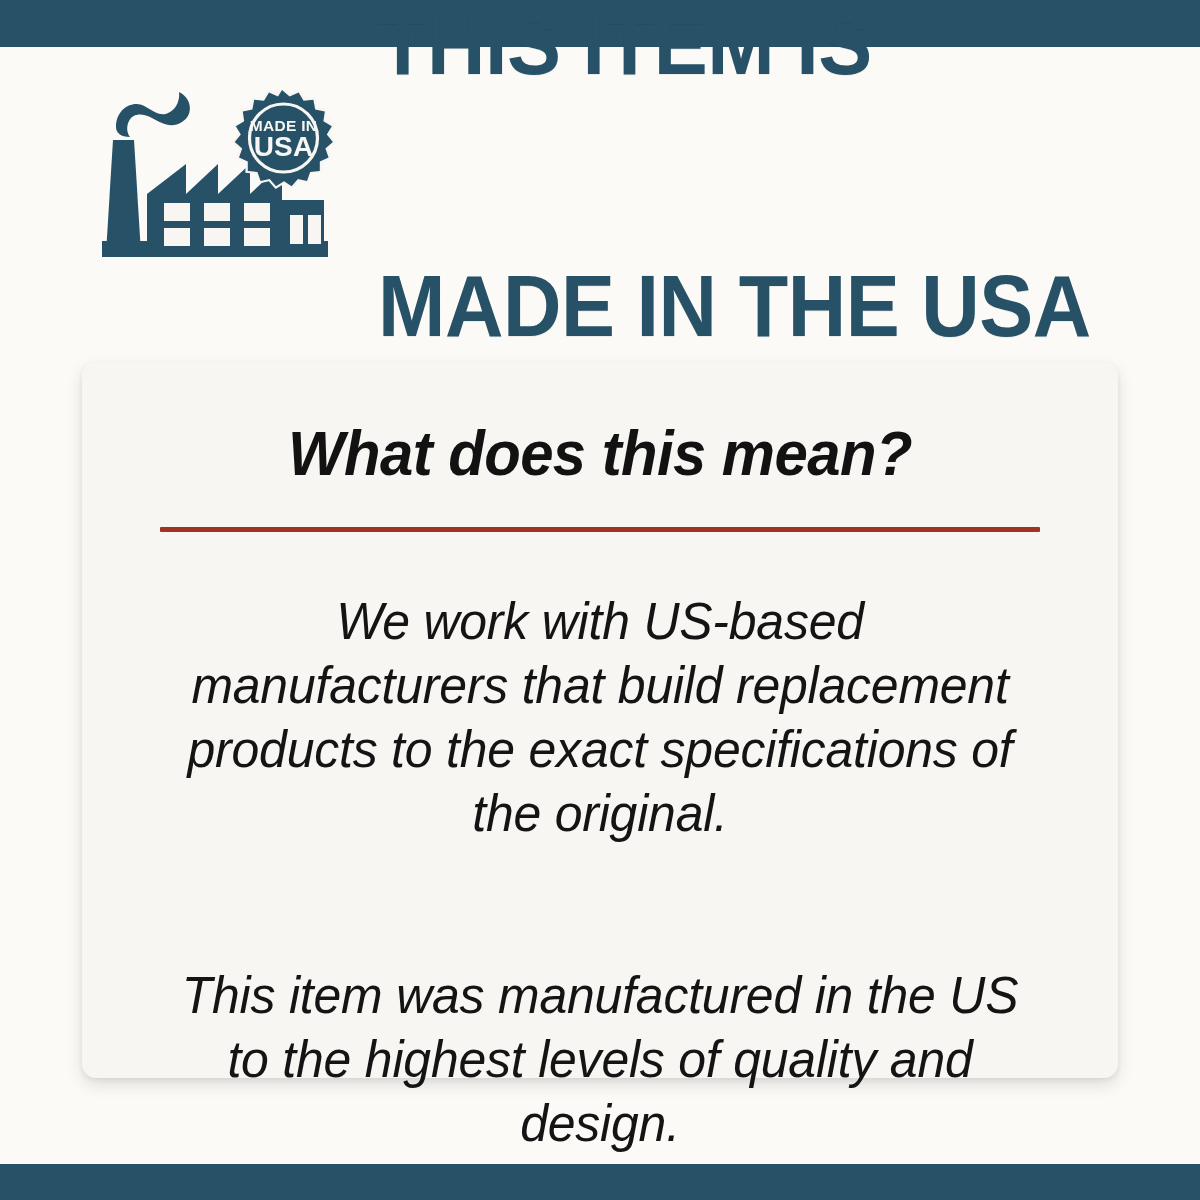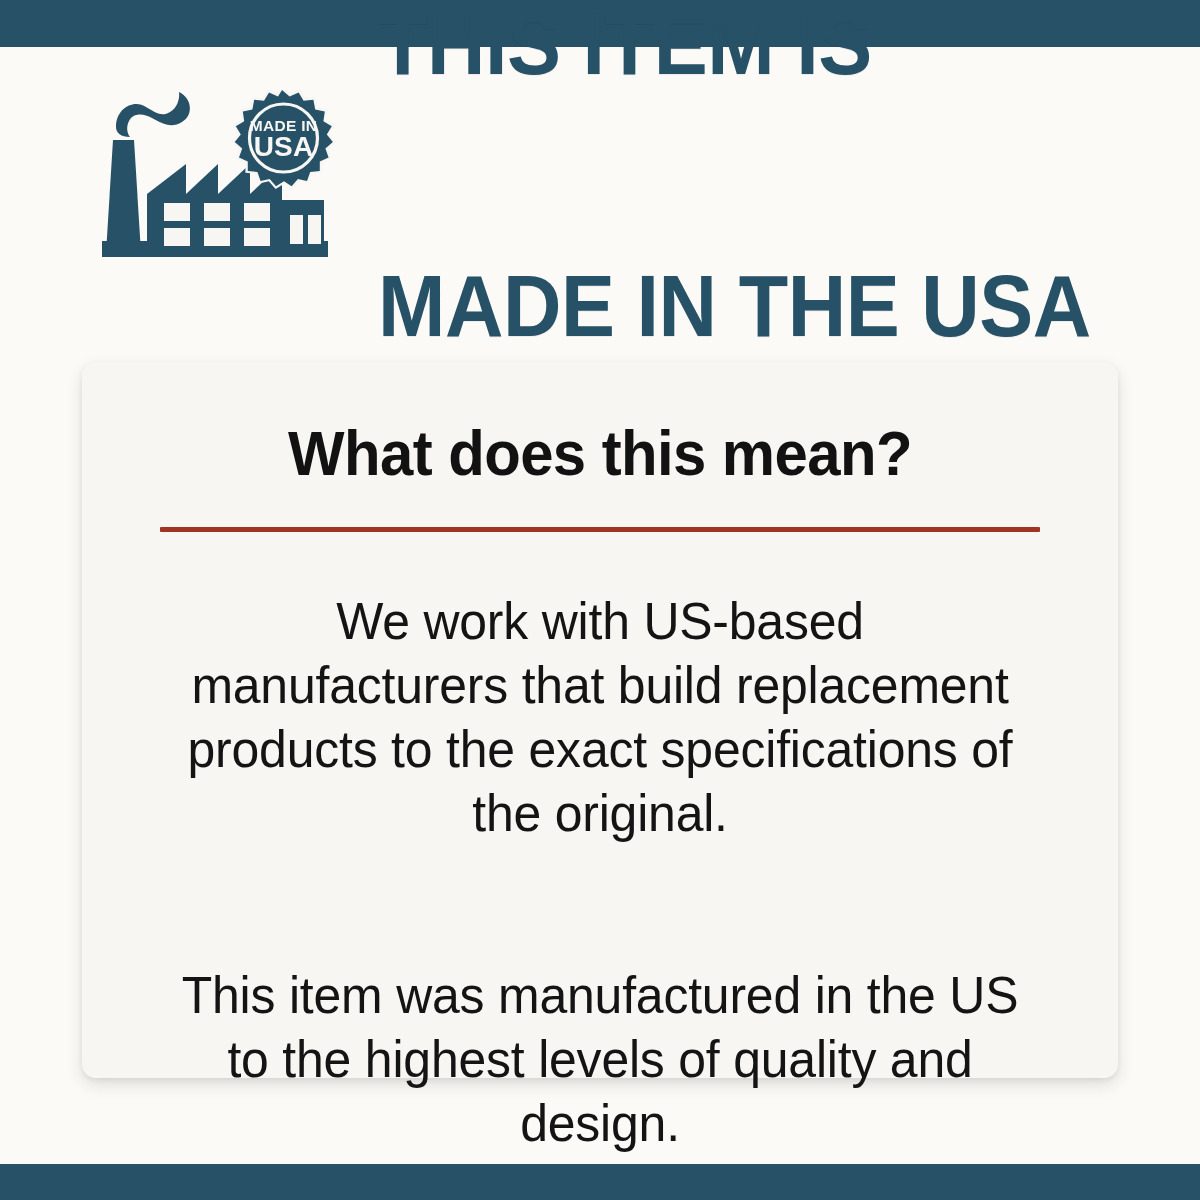--- a/index.html
+++ b/index.html
@@ -79,20 +79,21 @@
     left: 82px;
     top: 362px;
     width: 1036px;
     height: 716px;
     background: #f7f6f3;
     border-radius: 14px;
     box-shadow: 0 7px 16px rgba(40,40,40,0.13),
                 0 2px 5px rgba(40,40,40,0.07);
     box-sizing: border-box;
     padding: 0;
+    font-style: italic;
   }
 
   .card-title {
     margin: 0;
     padding-top: 60px;
     text-align: center;
     color: #121212;
     font-family: "Liberation Sans Narrow", "Liberation Sans", sans-serif;
     font-weight: bold;
     font-size: 63px;

